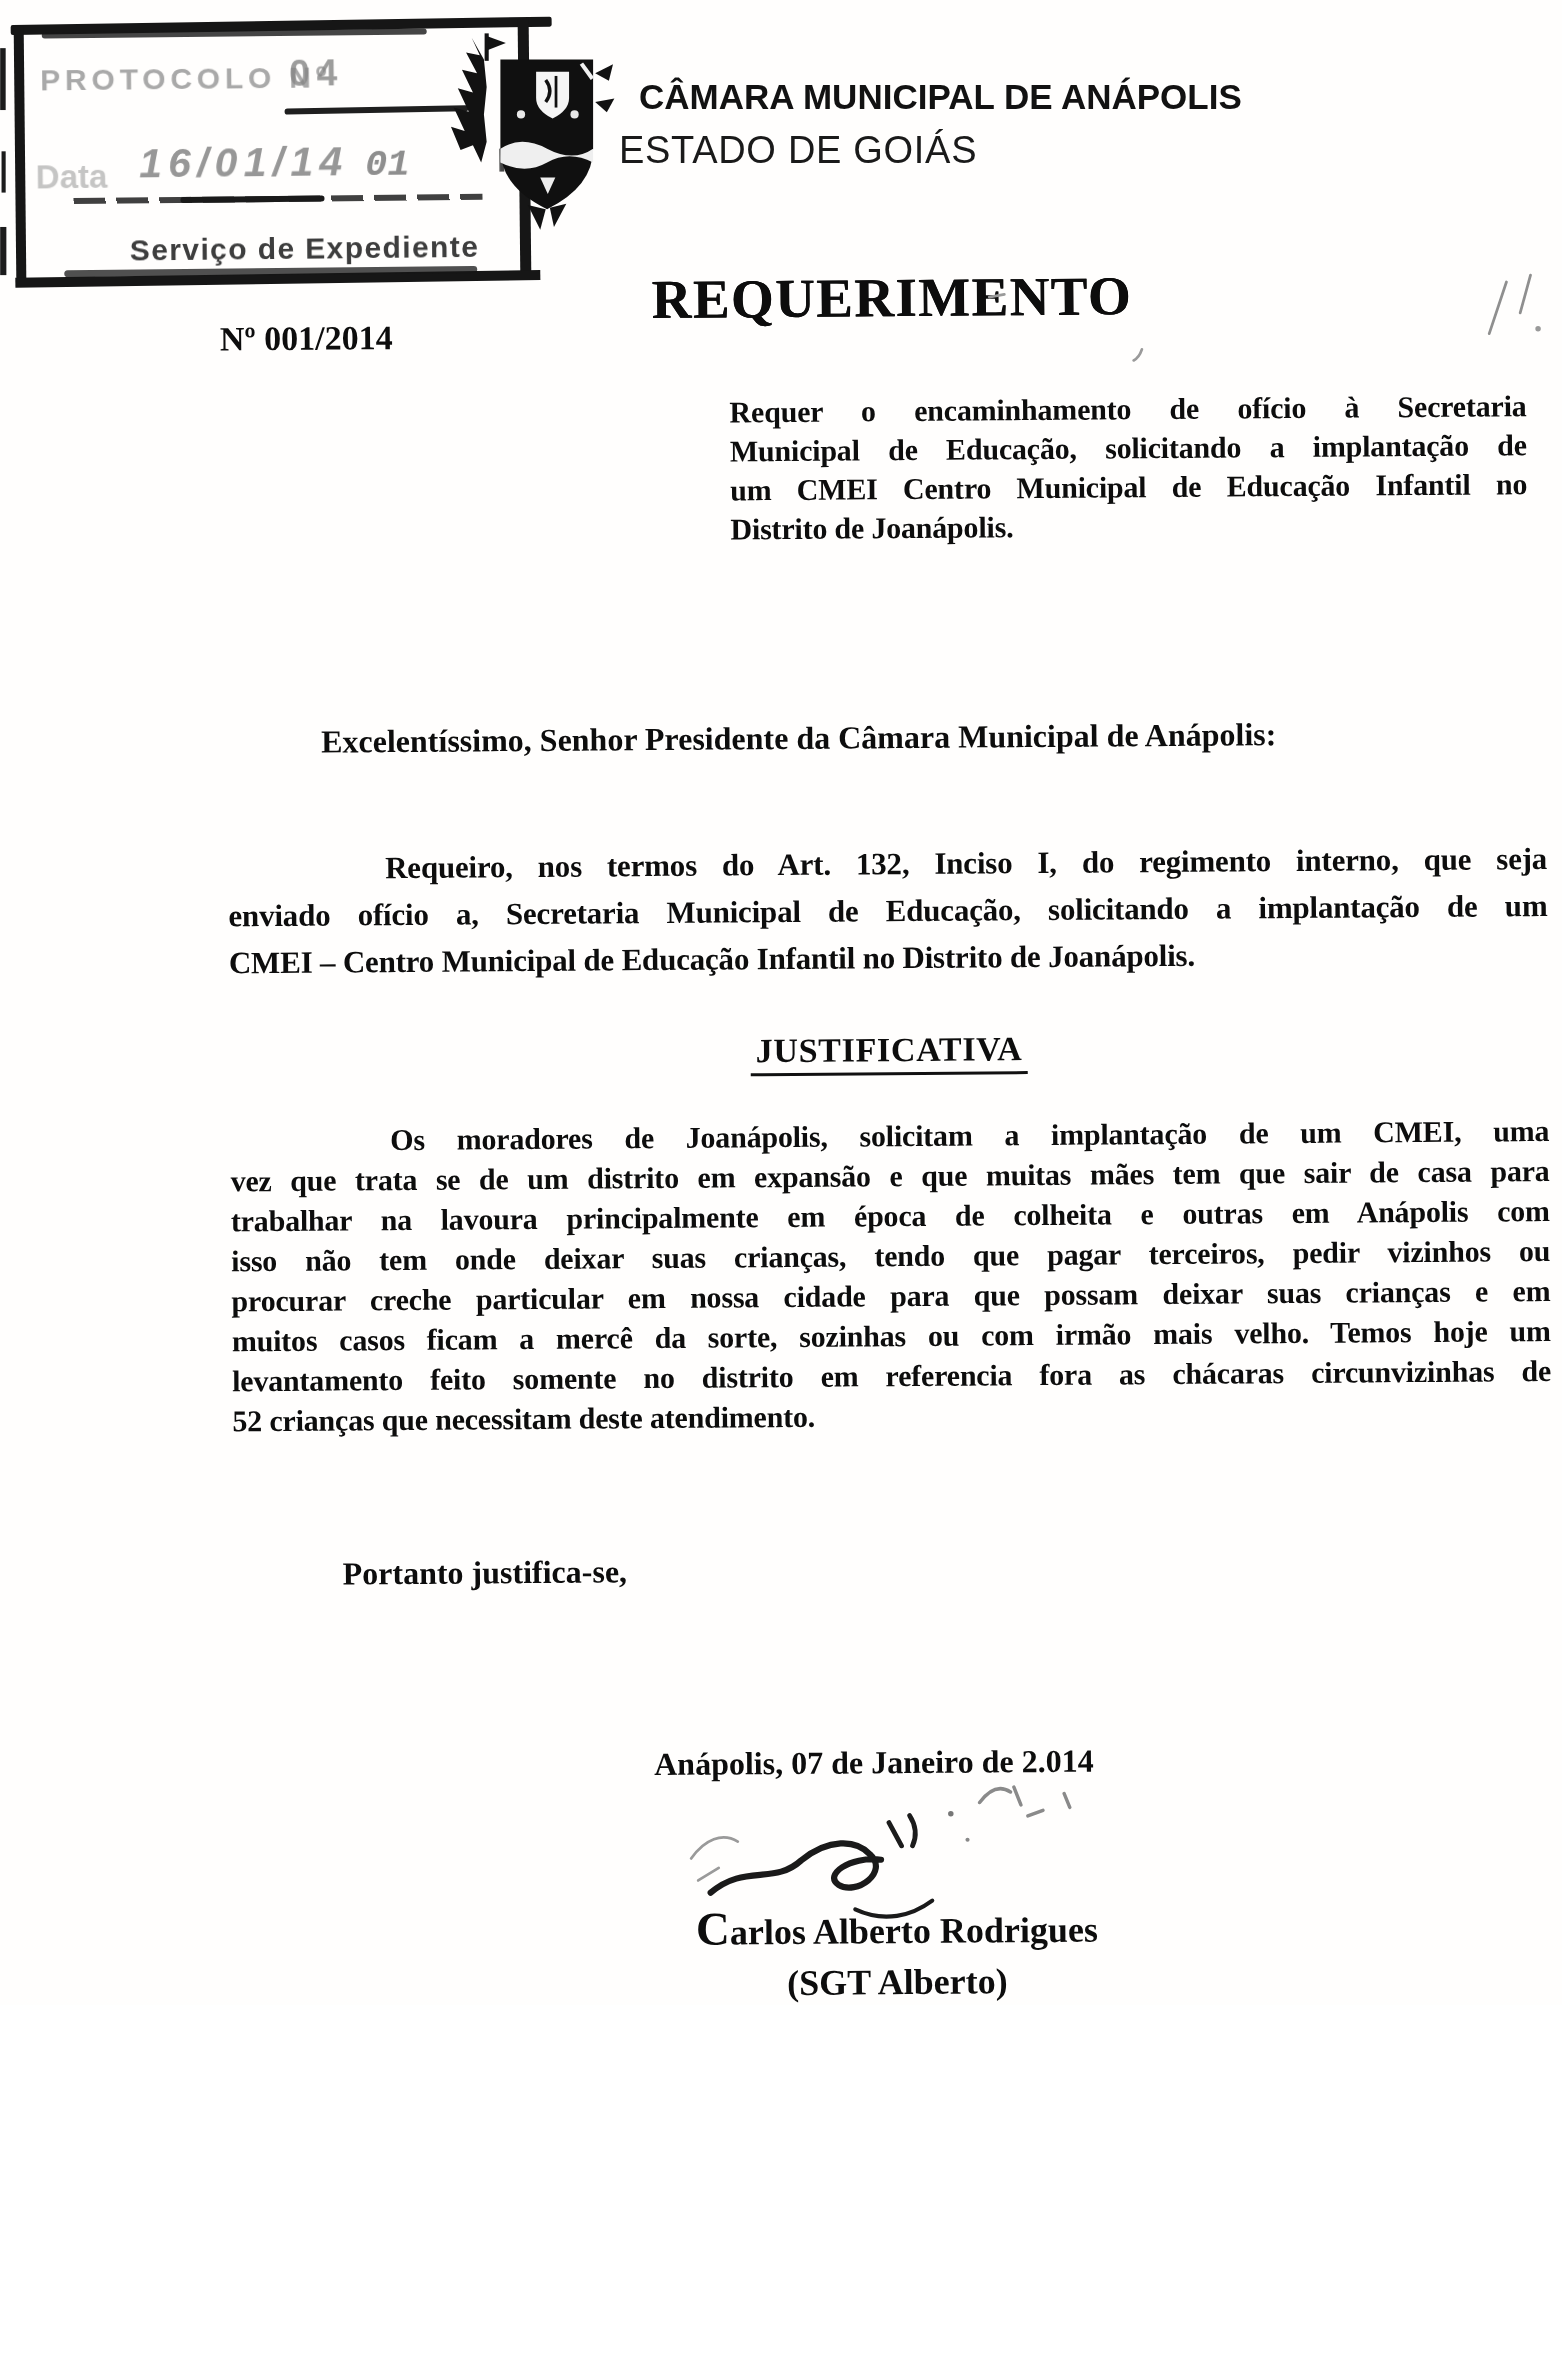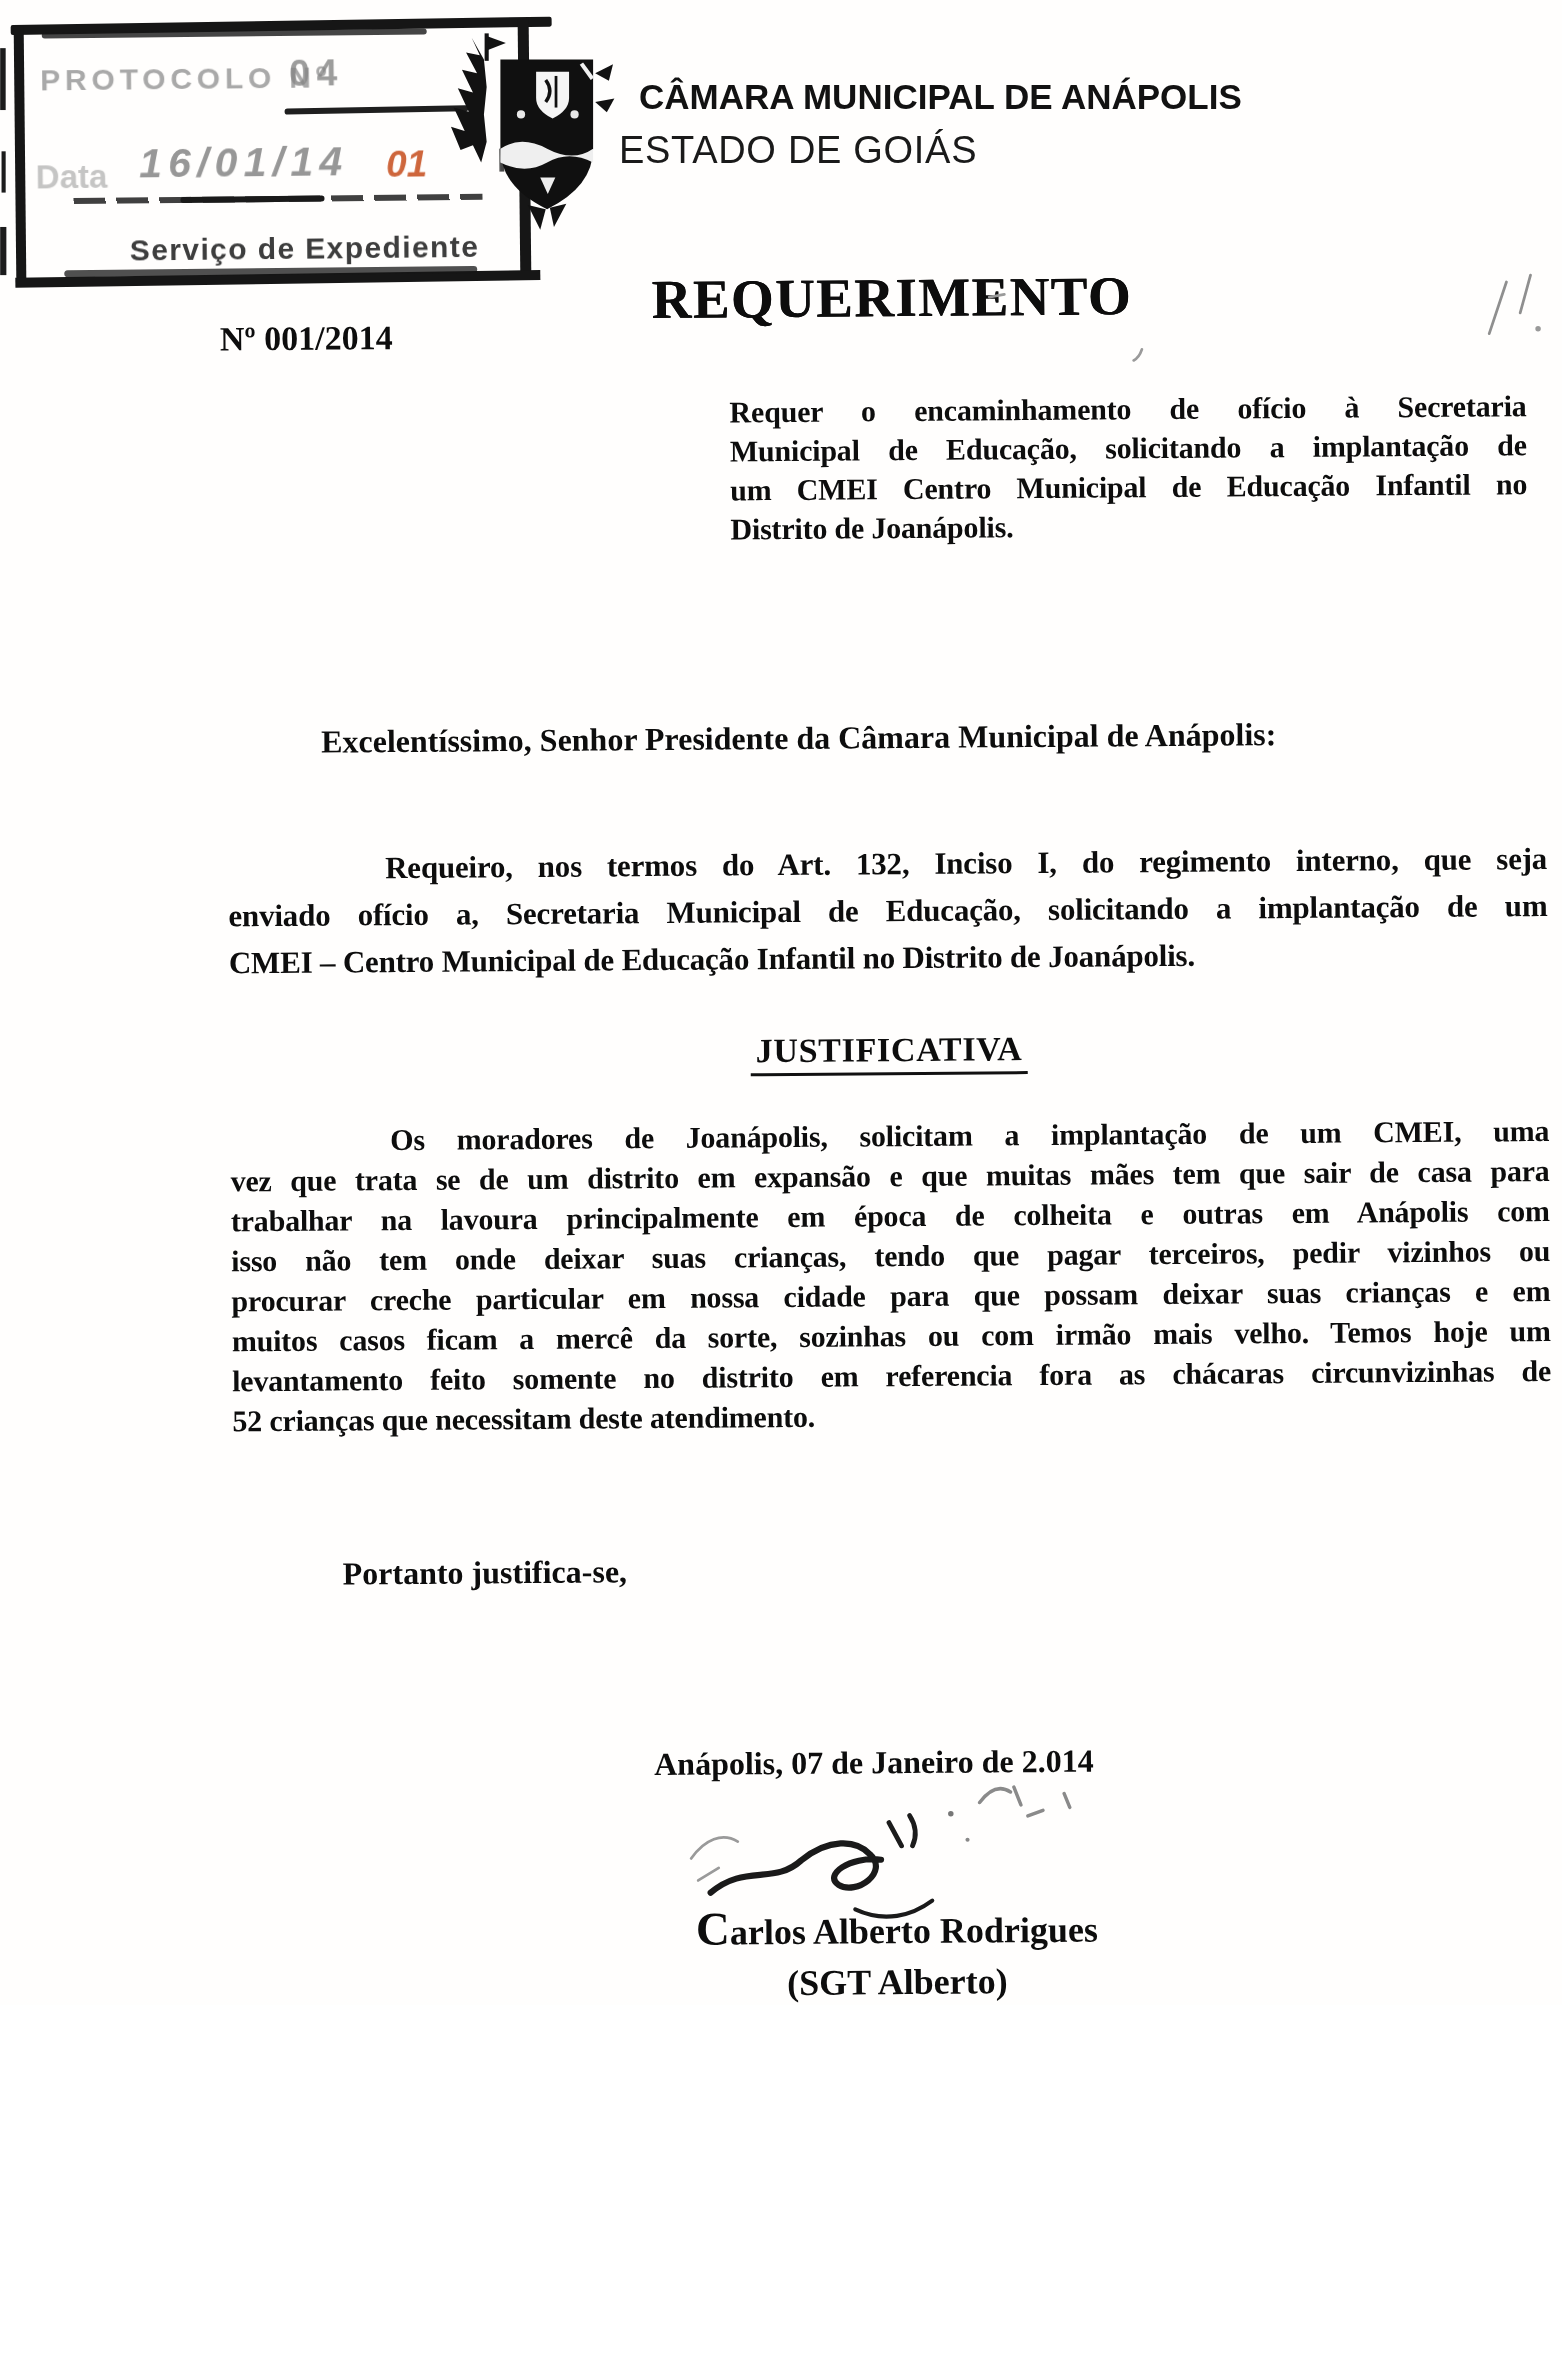--- a/index.html
+++ b/index.html
@@ -24,21 +24,21 @@
   .s-bottom2{left:48px;bottom:9px;width:413px;height:6.9px;opacity:.75;border-radius:4.1px;}
   .s-faded{position:absolute;font-family:"Liberation Sans",sans-serif;font-weight:700;
            color:#8d8d8d;filter:blur(0.7px);white-space:nowrap;}
   .s-title{left:26px;top:40px;font-size:30px;letter-spacing:4.8px;opacity:.75;}
   .s-number{left:275px;top:32px;font-size:37px;color:#858585;letter-spacing:6.9px;opacity:.8;}
   .s-underline1{position:absolute;left:270px;top:87px;width:184px;height:6.2px;background:#1f1f1f;
                 border-radius:3.4px;transform:rotate(-0.5deg);}
   .s-datelabel{left:20.6px;top:135px;font-size:33px;opacity:.5;}
   .s-datevalue{left:124px;top:118px;font-size:41px;font-style:italic;letter-spacing:6.2px;
                color:#868686;opacity:.85;}
-  .s-time{left:371px;top:124px;font-size:37px;font-style:italic;color:#c2410c;opacity:.8;}
+  .s-time{left:350px;top:124px;font-size:37px;font-style:italic;color:#737373;opacity:.8;font-family:Liberation Mono, monospace;}
   .s-timesuffix{left:482px;top:122px;font-size:34px;color:#3f3f3f;filter:blur(0.3px);opacity:.95;}
   .s-underline2{position:absolute;left:58px;top:175px;width:409px;height:5.5px;opacity:.9;
                 background:repeating-linear-gradient(90deg,#2b2b2b 0 32px,transparent 32px 43px);}
   .s-underline2b{position:absolute;left:165px;top:175px;width:144px;height:6.2px;background:#1a1a1a;
                  border-radius:2.8px;}
   .s-office{position:absolute;left:96px;top:211px;width:385px;text-align:center;
             font-family:"Liberation Sans",sans-serif;font-weight:700;font-size:30px;
             color:#3d3d3d;letter-spacing:1.4px;filter:blur(0.3px);white-space:nowrap;}
 
   

